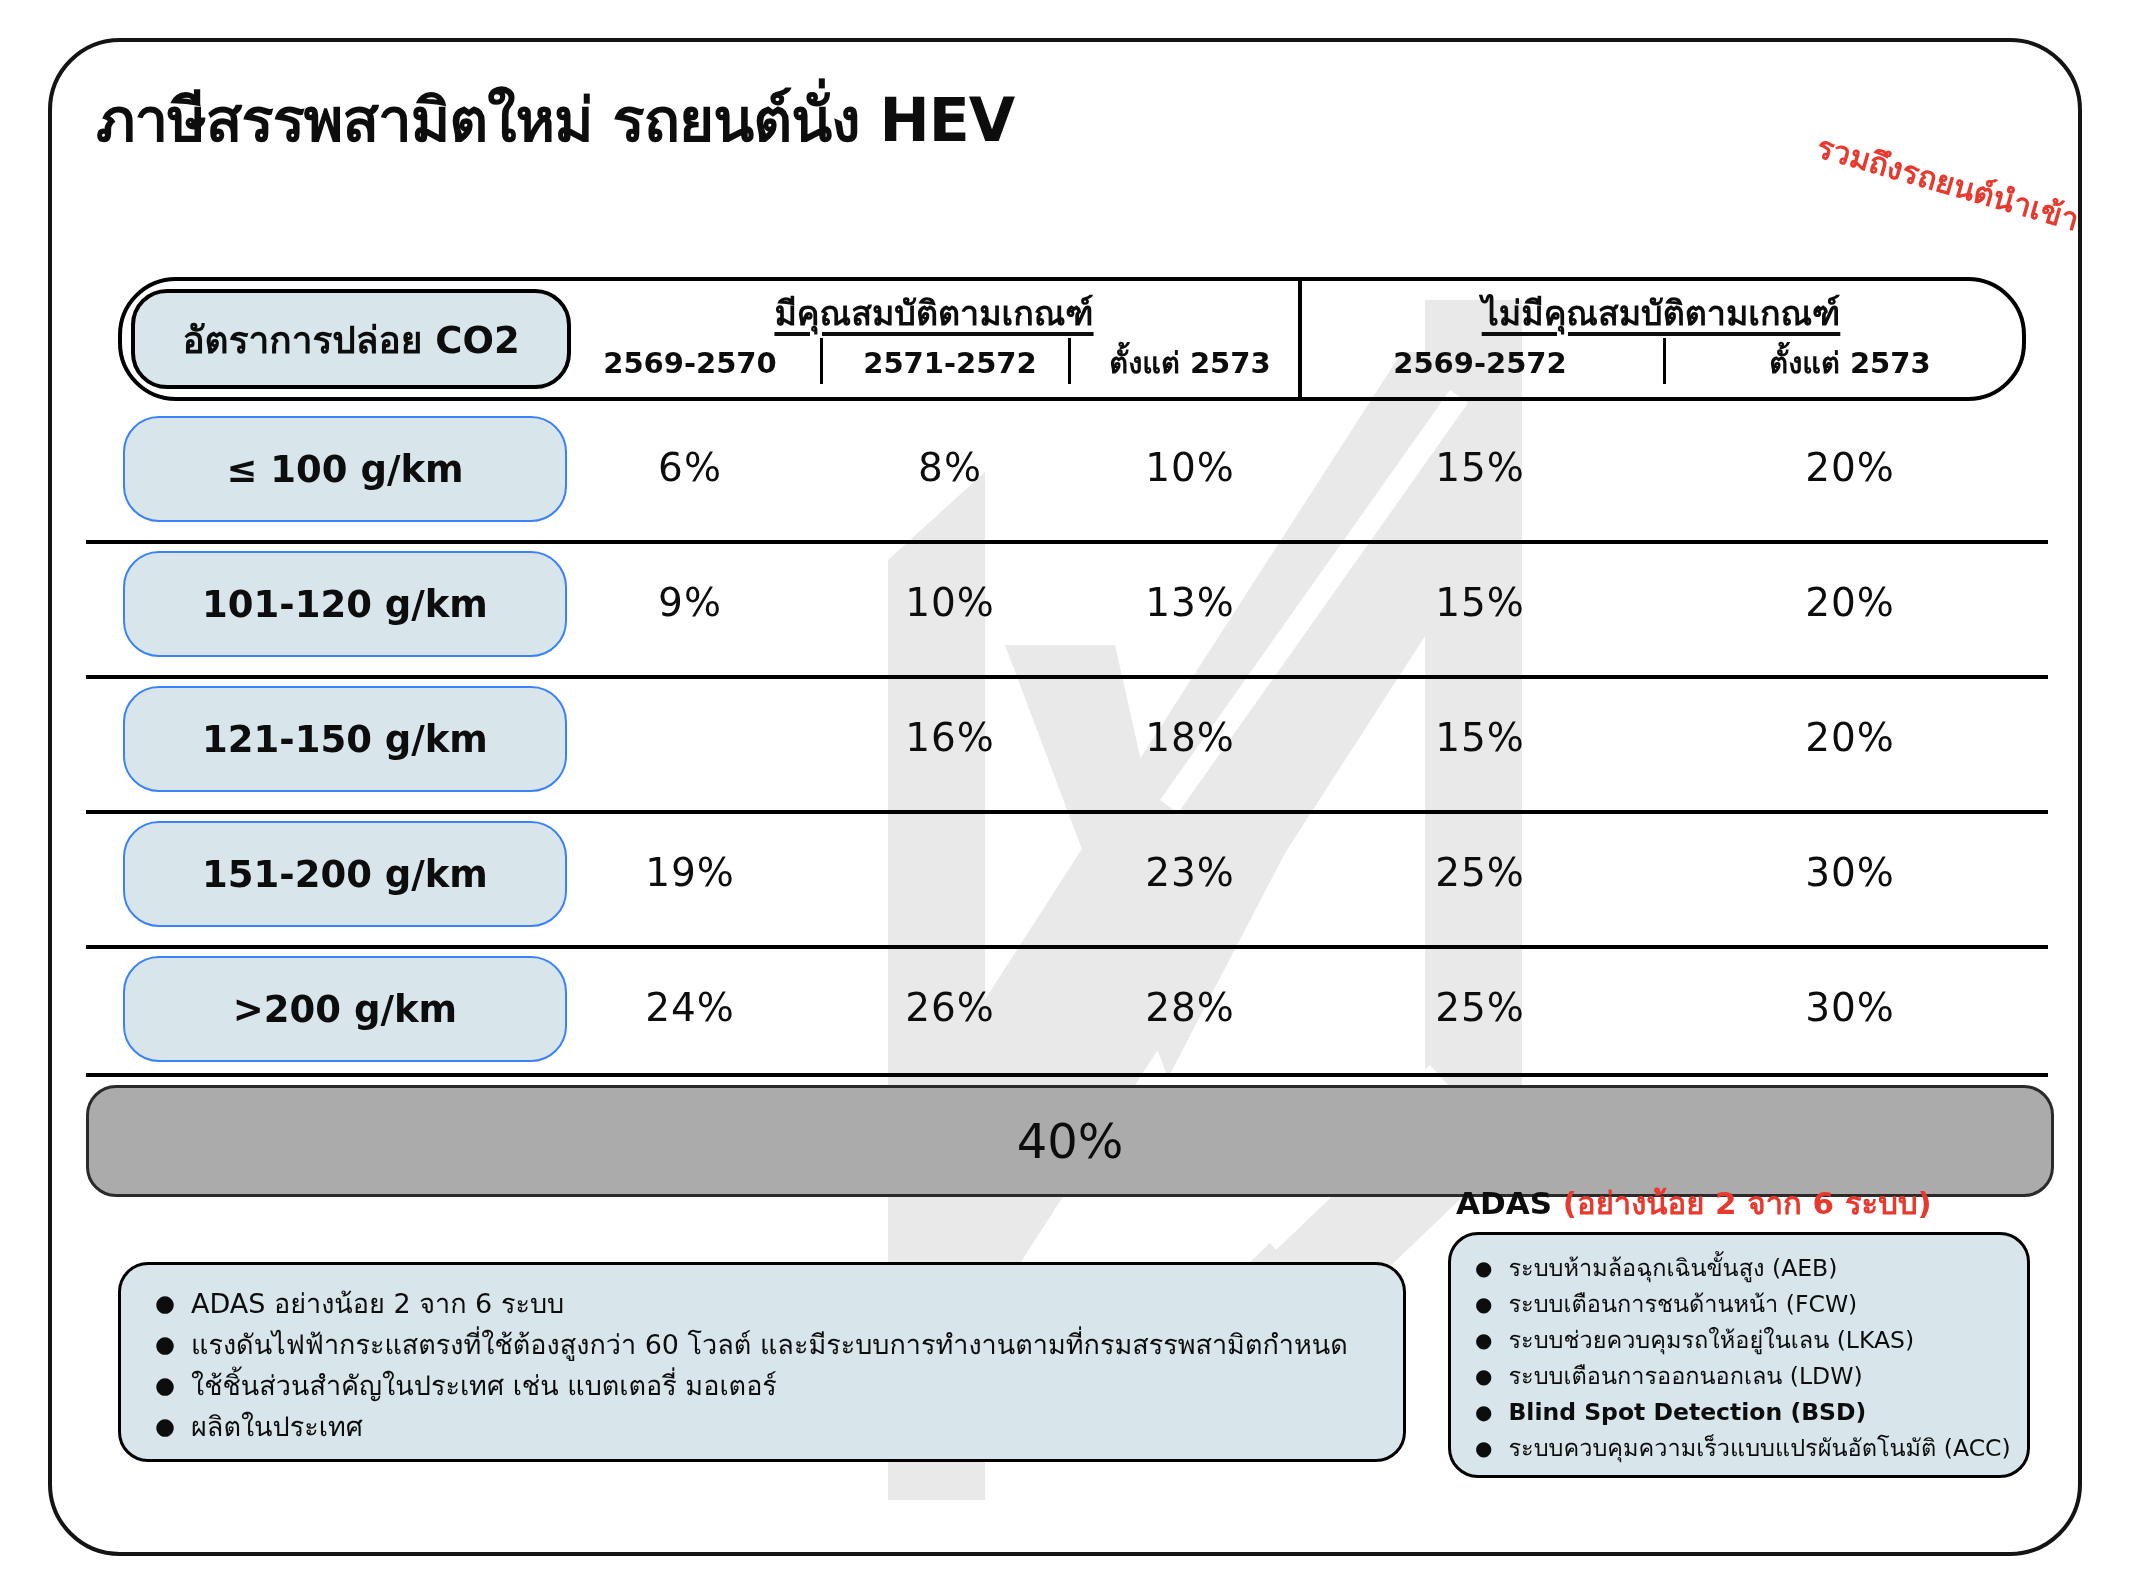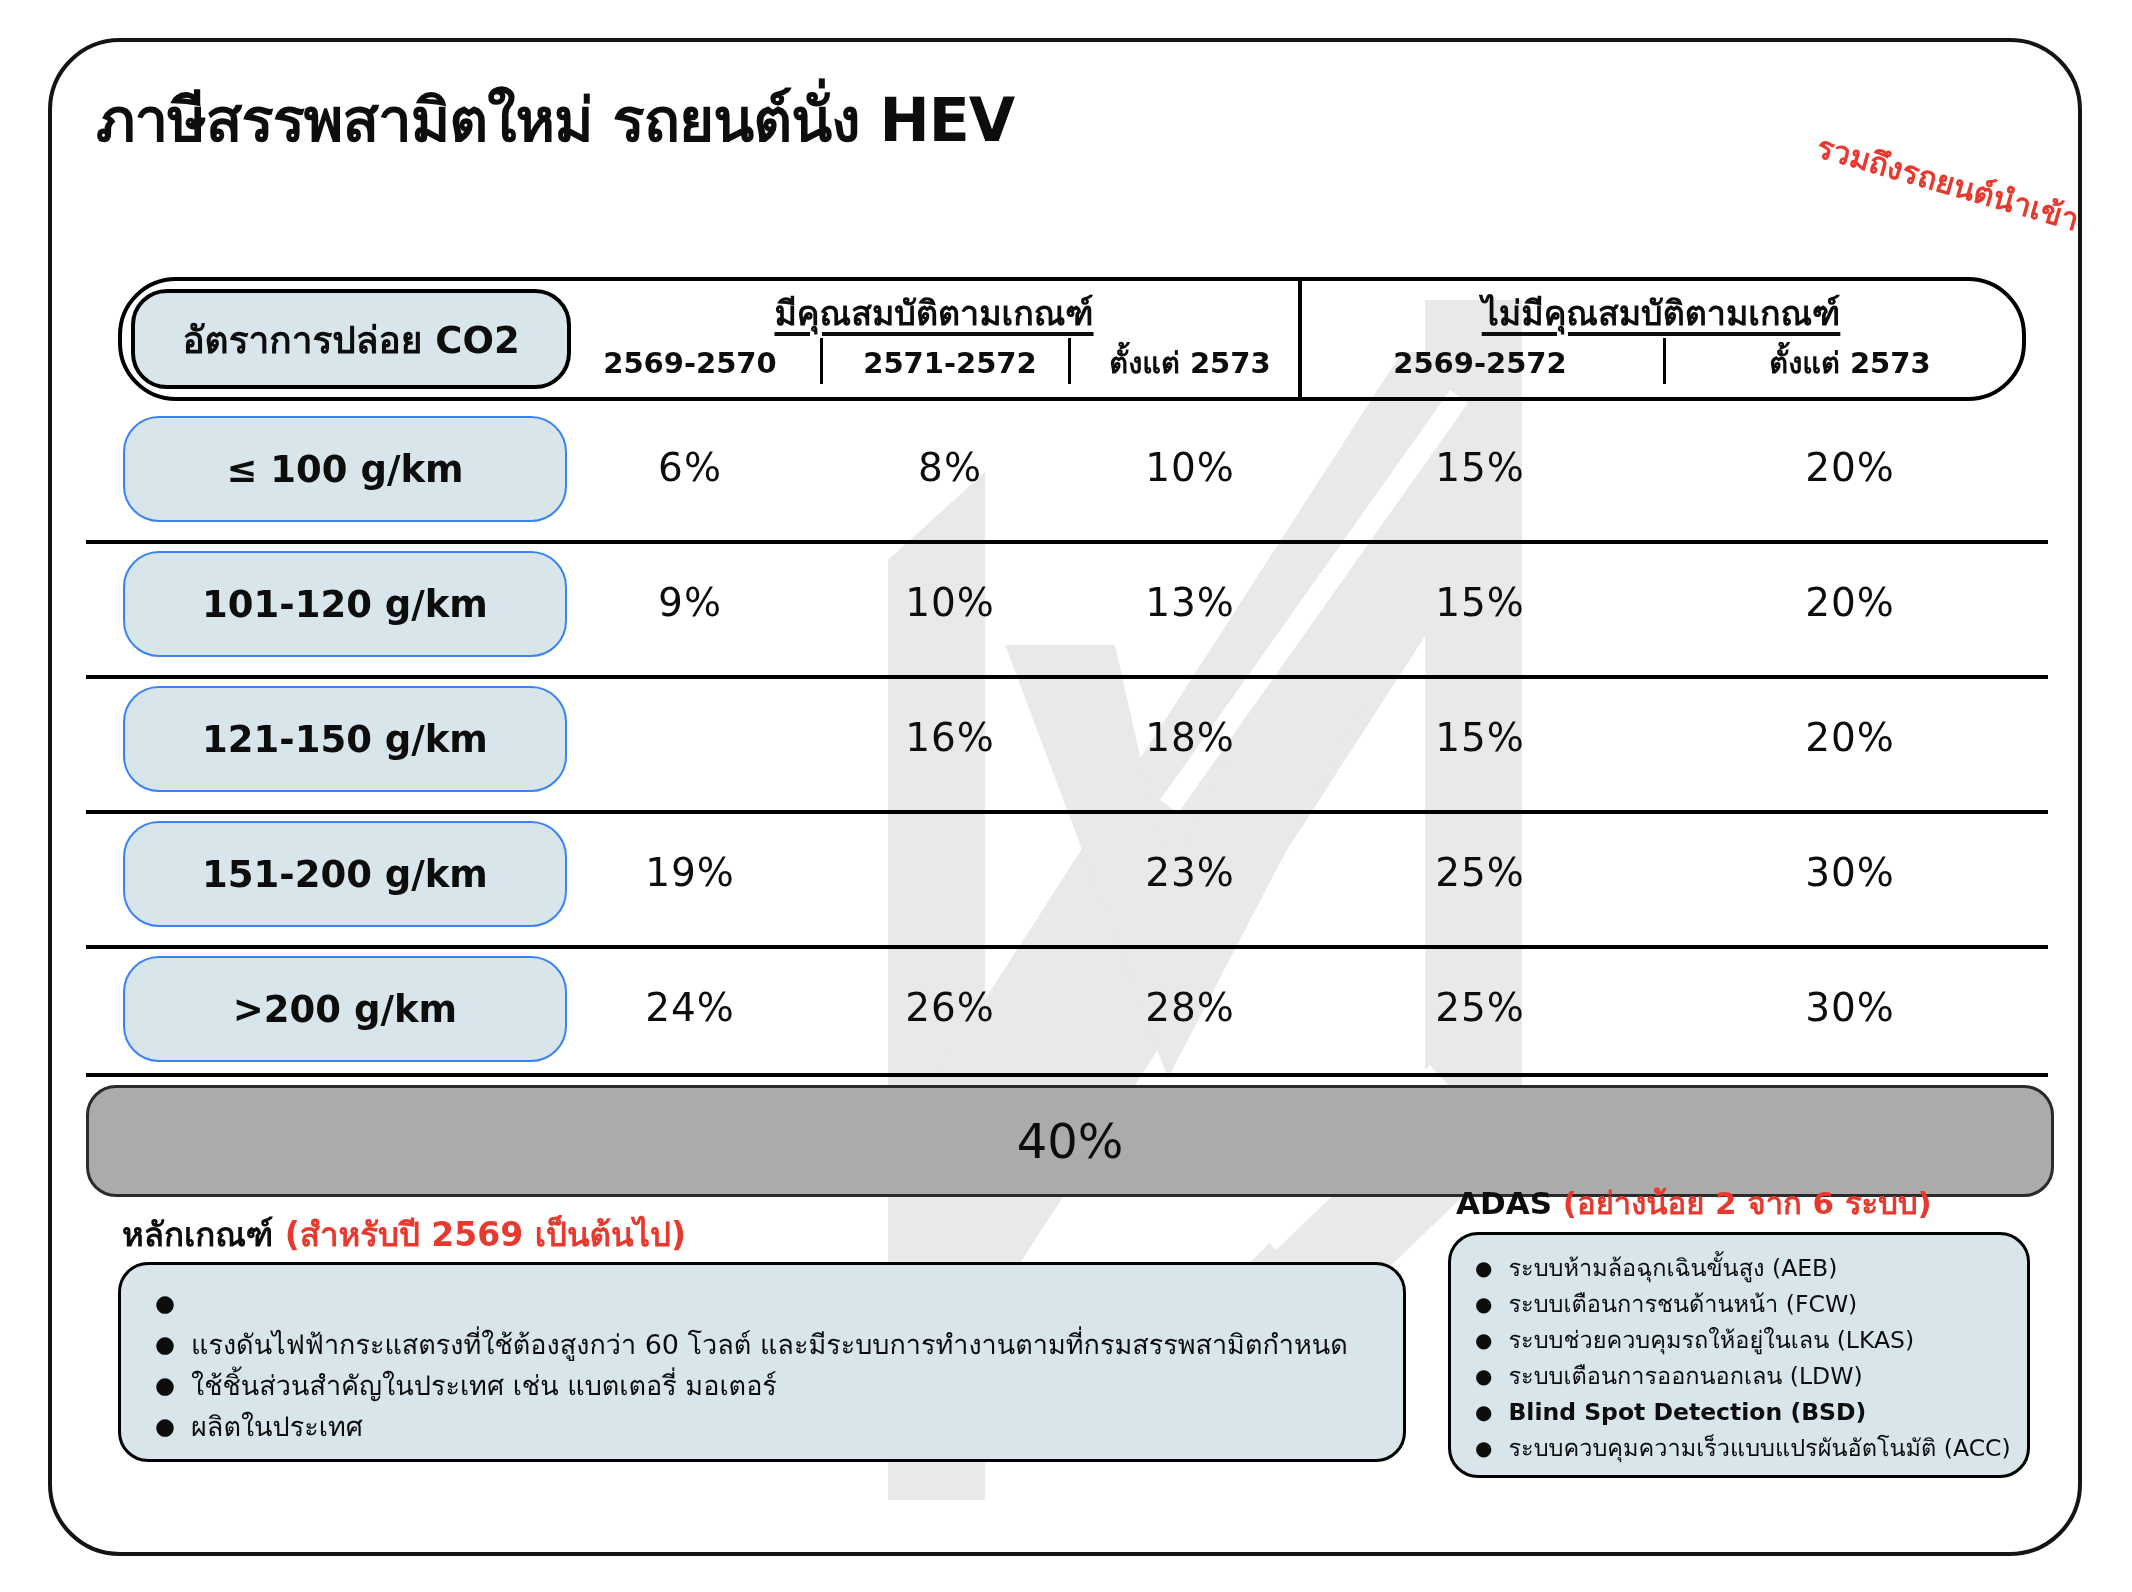--- a/index.html
+++ b/index.html
@@ -114,27 +114,24 @@
   <div class="abs layer cell" style="left:840px;top:956px;">26%</div>
   <div class="abs layer cell" style="left:1080px;top:956px;">28%</div>
   <div class="abs layer cell" style="left:1370px;top:956px;">25%</div>
   <div class="abs layer cell" style="left:1740px;top:956px;">30%</div>
   <div class="abs layer sep" style="top:1073px;"></div>
 
   <div class="abs layer flat-bar">
     <span>40%</span>
   </div>
 
-  <div class="abs layer section-heading" style="left:122px;top:1208px;">
-    <span>หลักเกณฑ์</span>
-    <span class="red">(สำหรับปี 2569 เป็นต้นไป)</span>
-  </div>
   <div class="abs layer note-box criteria-box">
     <div class="bullet-item">
         <span class="bullet-dot">●</span>
+        <span>ADAS อย่างน้อย 2 จาก 6 ระบบ</span>
       </div>
     <div class="bullet-item">
         <span class="bullet-dot">●</span>
         <span>แรงดันไฟฟ้ากระแสตรงที่ใช้ต้องสูงกว่า 60 โวลต์ และมีระบบการทำงานตามที่กรมสรรพสามิตกำหนด</span>
       </div>
     <div class="bullet-item">
         <span class="bullet-dot">●</span>
         <span>ใช้ชิ้นส่วนสำคัญในประเทศ เช่น แบตเตอรี่ มอเตอร์</span>
       </div>
     <div class="bullet-item">

